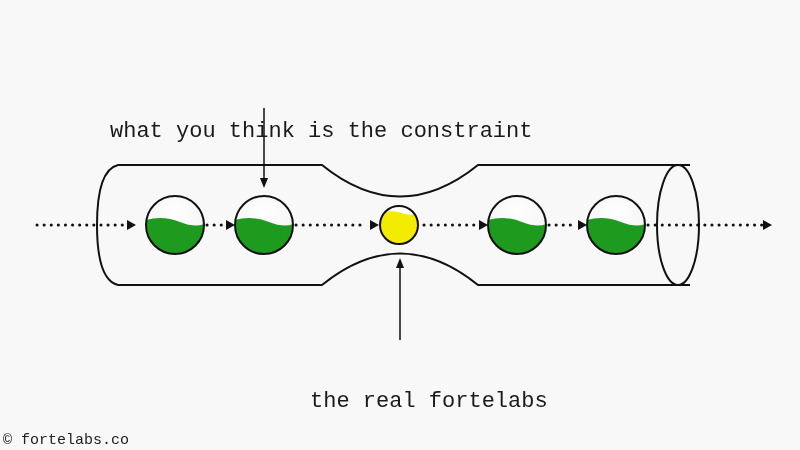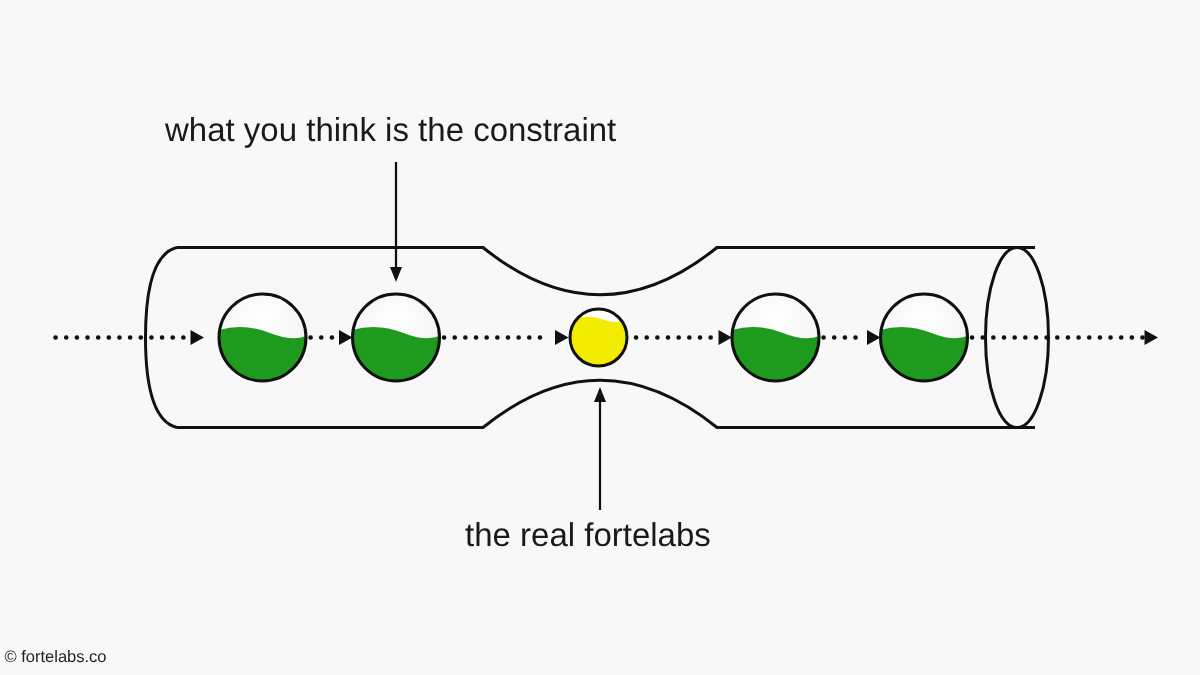--- a/index.html
+++ b/index.html
@@ -1,21 +1,21 @@
 <!DOCTYPE html>
 <html><head>
   <meta charset="utf-8">
   <style>
     html, body { margin: 0; padding: 0; background: #f8f8f8; }
     body { width: 800px; height: 450px; position: relative; overflow: hidden; font-family: "Liberation Sans", sans-serif; }
     svg { position: absolute; left: 0; top: 0; }
-    .label { position: absolute; color: #1a1a1a; font-family: Liberation Sans, sans-serif; font-size: 22px; font-weight: normal; white-space: nowrap; }
+    .label { position: absolute; color: #1a1a1a; font-family: Liberation Mono, monospace; font-size: 22px; font-weight: normal; white-space: nowrap; margin-top: 45px; }
     #lbl-top { left: 110px; top: 74px; }
     #lbl-bottom { left: 310px; top: 344px; }
-    #credit { position: absolute; left: 3px; top: 432px; font-size: 11px; color: #222; font-family: Liberation Sans, sans-serif; }
+    #credit { position: absolute; left: 3px; top: 432px; font-size: 15px; color: #222; font-family: Liberation Mono, monospace; }
   </style>
 </head>
 <body>
 
 <svg width="800" height="450" viewBox="0 0 800 450">
   <defs>
     <radialGradient id="glossG" cx="50%" cy="30%" r="70%">
       <stop offset="0%" stop-color="#ffffff"></stop>
       <stop offset="100%" stop-color="#f2f2f2"></stop>
     </radialGradient>

